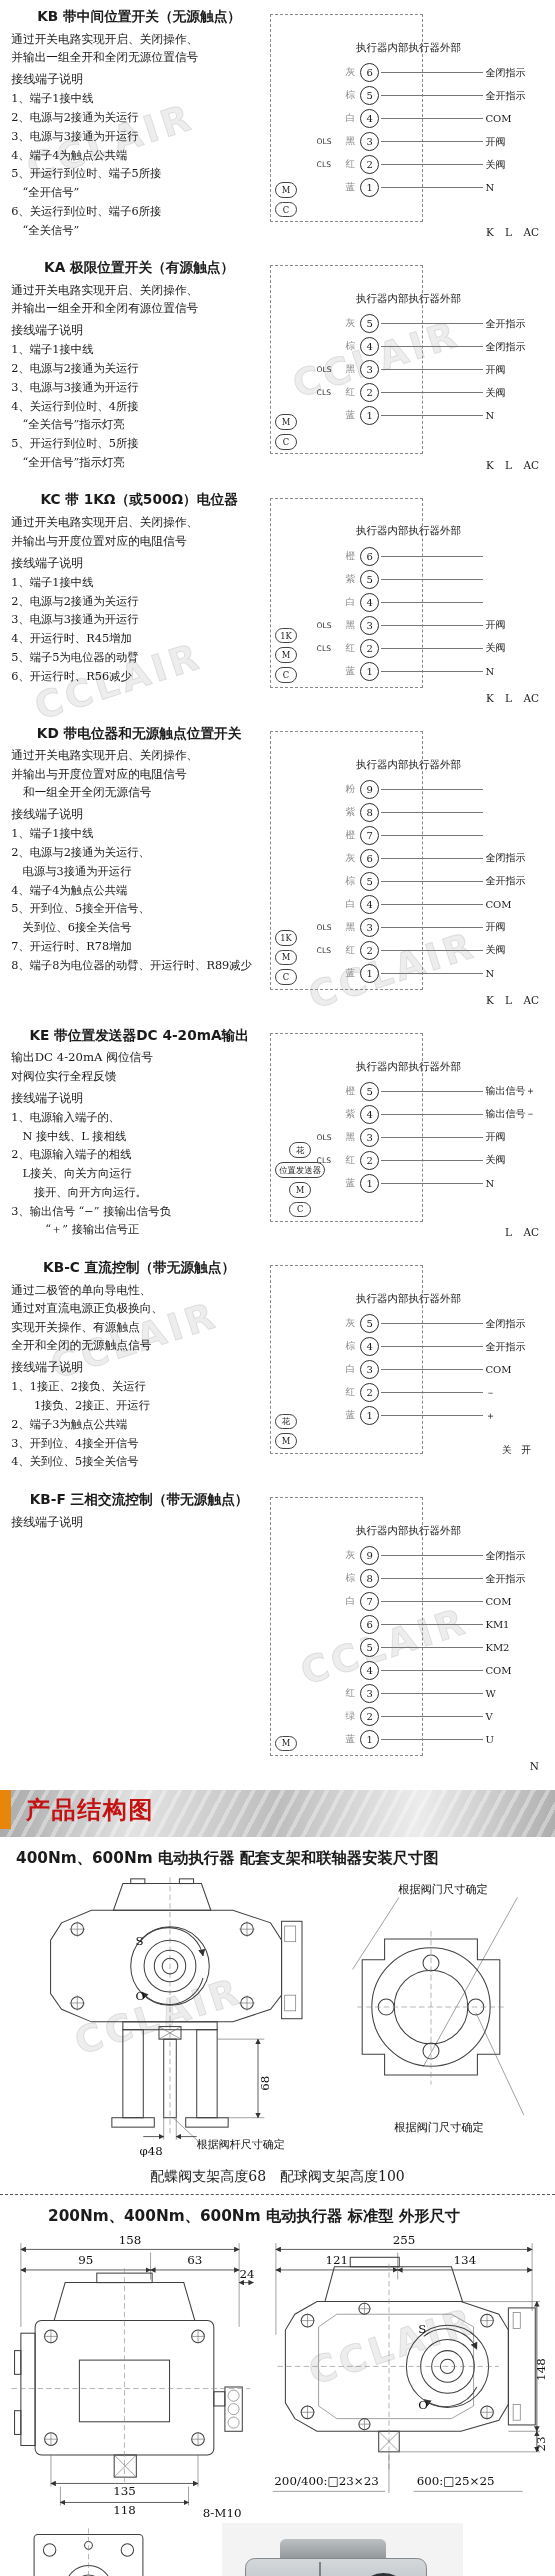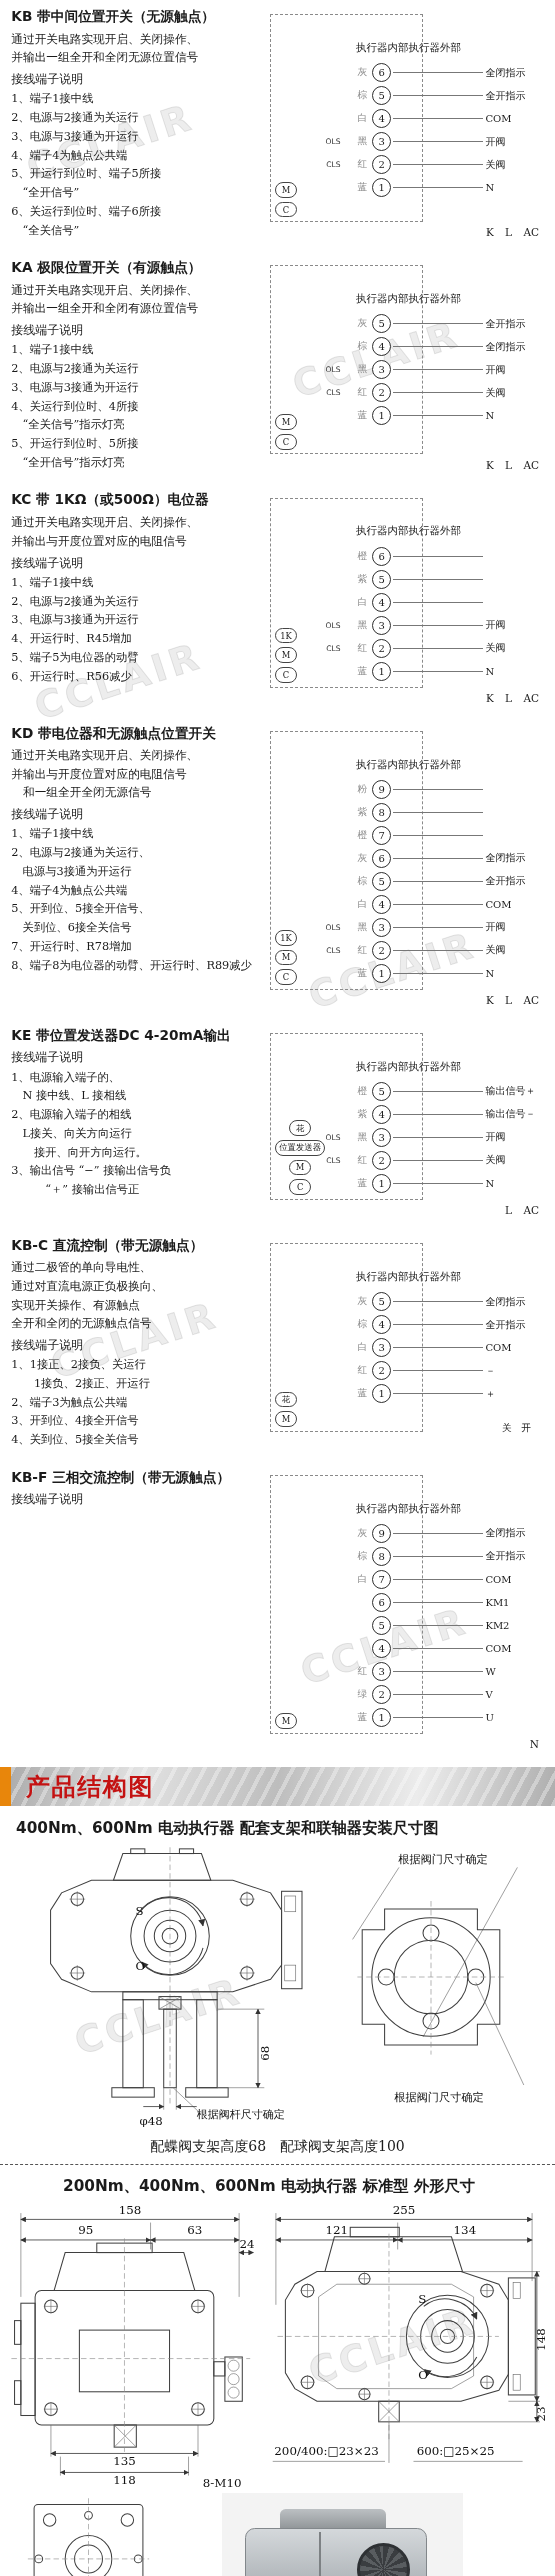--- a/index.html
+++ b/index.html
@@ -7,55 +7,55 @@
         color:#1b1b1b;font-family:"DejaVu Serif",serif;}
   .wm{position:absolute;z-index:0;font-family:"DejaVu Sans",sans-serif;font-weight:bold;
       font-size:37px;letter-spacing:4px;color:rgba(0,0,0,0.07);
       -webkit-text-stroke:1px rgba(0,0,0,0.10);transform:rotate(-18deg);pointer-events:none;}
   .content{position:relative;z-index:1;}
 
   
   .sec{display:flex;padding:6.4px 0 9.7px 0;}
   .sec-left{width:267px;padding-left:11.3px;box-sizing:border-box;}
   .sec-title{margin:1.6px 0 4.8px 0;font-family:"DejaVu Sans",sans-serif;font-size:13.7px;
-             font-weight:bold;text-align:left;}
+             font-weight:bold;text-align:center;}
   .dline{margin:1.6px 0;font-size:11.7px;line-height:1.45;}
   .wh{margin:4.8px 0 3.2px 0;font-family:"DejaVu Sans",sans-serif;font-size:12px;font-weight:normal;}
   .iline{margin:2.4px 0;font-size:11.3px;line-height:1.45;}
   .sec-right{flex:1;padding:1.6px 8px 0 1.6px;}
   .diagram{position:relative;min-height:161px;height:100%;padding:16px 0 24px 0;box-sizing:border-box;}
   .d-box{position:absolute;left:1.6px;top:6.4px;bottom:19.3px;width:54%;border:1.2px dashed #8a8a8a;}
   .d-head{display:flex;justify-content:center;padding:0 6.4px 0 8px;font-size:10.5px;position:relative;margin-top:17px;}
   .d-rows{position:relative;margin-top:6.4px;padding-left:48px;padding-right:1.6px;}
   .d-row{display:flex;align-items:center;height:23px;}
-  .sw{width:24px;font-size:7.6px;color:#333;text-align:right;padding-right:17px;flex:none;
+  .sw{width:24px;font-size:7.6px;color:#333;text-align:left;padding-right:5px;flex:none;
       font-family:"DejaVu Sans",sans-serif;}
   .clr{width:14.5px;font-size:9.7px;color:#8a8a8a;flex:none;}
   .term{width:17px;height:17px;border:1.1px solid #2e2e2e;border-radius:50%;display:inline-flex;
         align-items:center;justify-content:center;font-size:10px;background:#fff;flex:none;}
   .wire{flex:1;border-top:1.1px solid #777;margin:0 2.4px;}
   .ext{width:60px;font-size:10px;flex:none;}
   .d-comps{position:absolute;left:6.4px;bottom:24px;display:flex;flex-direction:column;gap:4px;align-items:center;}
   .comp{min-width:13.7px;height:13.7px;border:1px solid #444;border-radius:8px;display:inline-flex;
         align-items:center;justify-content:center;font-size:8.4px;padding:0 3.2px;background:#fff;}
   .d-power{position:absolute;right:8px;bottom:3.2px;display:flex;gap:11.3px;font-size:10.5px;}
   .pwr{display:inline-block;}
   .dnote{position:absolute;right:16px;bottom:16px;font-size:9.7px;}
   .dnote:empty{display:none;}
 
   
-  .band{position:relative;height:39px;margin-top:4.8px;
+  .band{position:relative;height:47px;margin-top:4.8px;
         background:linear-gradient(100deg,#a8a8a8,#e2e2e2 25%,#bdbdbd 50%,#ececec 75%,#adadad);}
   .band::after{content:"";position:absolute;inset:0;
         background:repeating-linear-gradient(-62deg,rgba(255,255,255,.35) 0 4px,rgba(255,255,255,0) 4px 13px);}
   .band-accent{position:absolute;left:0;top:0;width:11.3px;height:39px;background:#e8860b;z-index:2;}
   .band-title{position:absolute;left:26px;top:4px;z-index:2;font-family:"DejaVu Sans",sans-serif;
         font-weight:bold;font-size:24px;color:#c41212;letter-spacing:1.6px;}
   .h-a,.h-b{margin:11.3px 0 4.8px 16px;font-family:"DejaVu Sans",sans-serif;font-size:15.3px;font-weight:bold;}
-  .h-b{margin-left:63px;}
+  .h-b{margin-left:48px;}
   .mount-row{display:flex;align-items:flex-start;padding:0 4.8px;}
   .caption{text-align:center;font-size:14px;margin:3.2px 0 8px 0;}
   .sep{border-top:1.6px dashed #555;margin:3.2px 0 1.6px 0;}
   .outline-row{display:flex;padding:0 3.2px;}
   .bottom-row{display:flex;padding:0 3.2px;align-items:flex-start;}
   .photo{position:relative;width:241px;height:150px;margin-left:48px;background:#f3f3f3;}
   .ph-body{position:absolute;left:22.5px;top:35px;width:180px;height:87px;border:0.8px solid #82878b;
            border-radius:9.7px;background:linear-gradient(#d4d8db,#999fa4);}
   .ph-top{position:absolute;left:58px;top:16px;width:106px;height:22.5px;border-radius:5.6px 5.6px 0 0;
           background:linear-gradient(#bcc0c3,#8c9194);}
@@ -476,20 +476,25 @@
                 <span class="pwr">AC</span>
               </div>
 
             </div>
           </div>
         </section>
 
         <section class="sec">
           <div class="sec-left">
             <h3 class="sec-title">KE 带位置发送器DC 4-20mA输出</h3>
+            <div>
+
+            <p class="dline">输出DC 4-20mA 阀位信号</p>
+              <p class="dline">对阀位实行全程反馈</p>
+            </div>
             <h4 class="wh">接线端子说明</h4>
             <div>
 
             <p class="iline">1、电源输入端子的、</p>
               <p class="iline">　N 接中线、L 接相线</p>
               <p class="iline">2、电源输入端子的相线</p>
               <p class="iline">　L接关、向关方向运行</p>
               <p class="iline">　　接开、向开方向运行。</p>
               <p class="iline">3、输出信号 “−” 接输出信号负</p>
               <p class="iline">　　　“＋” 接输出信号正</p>

